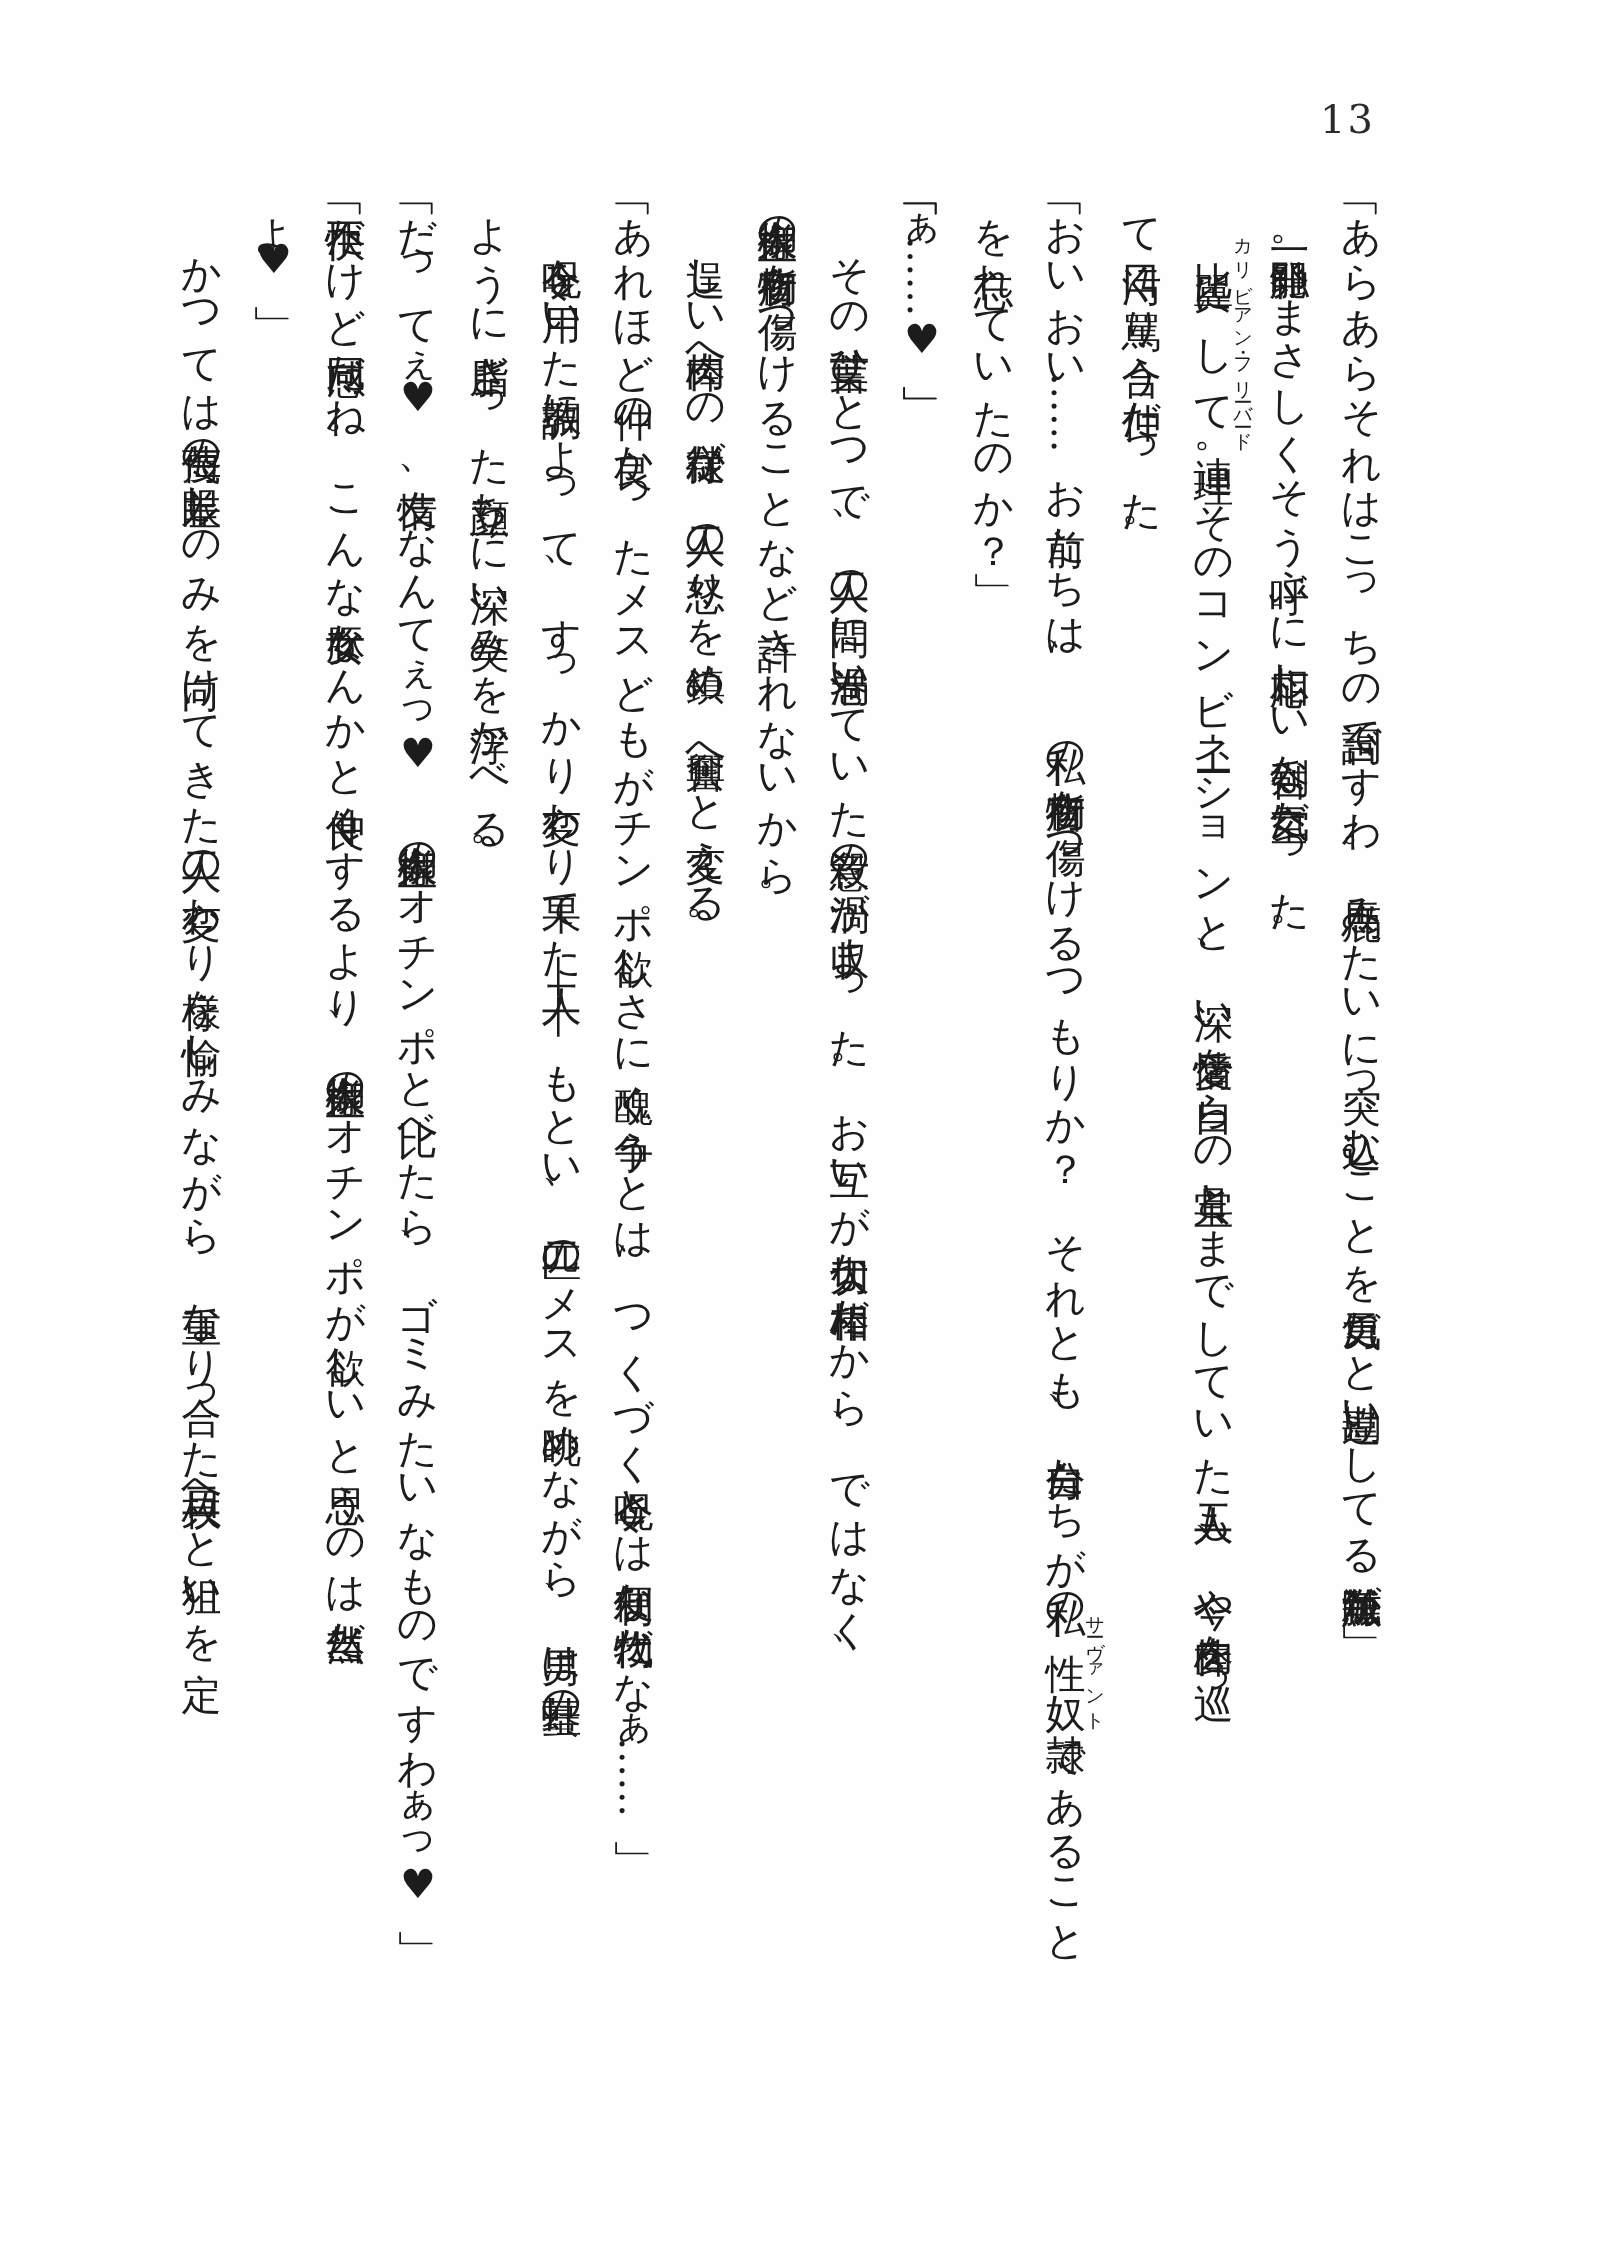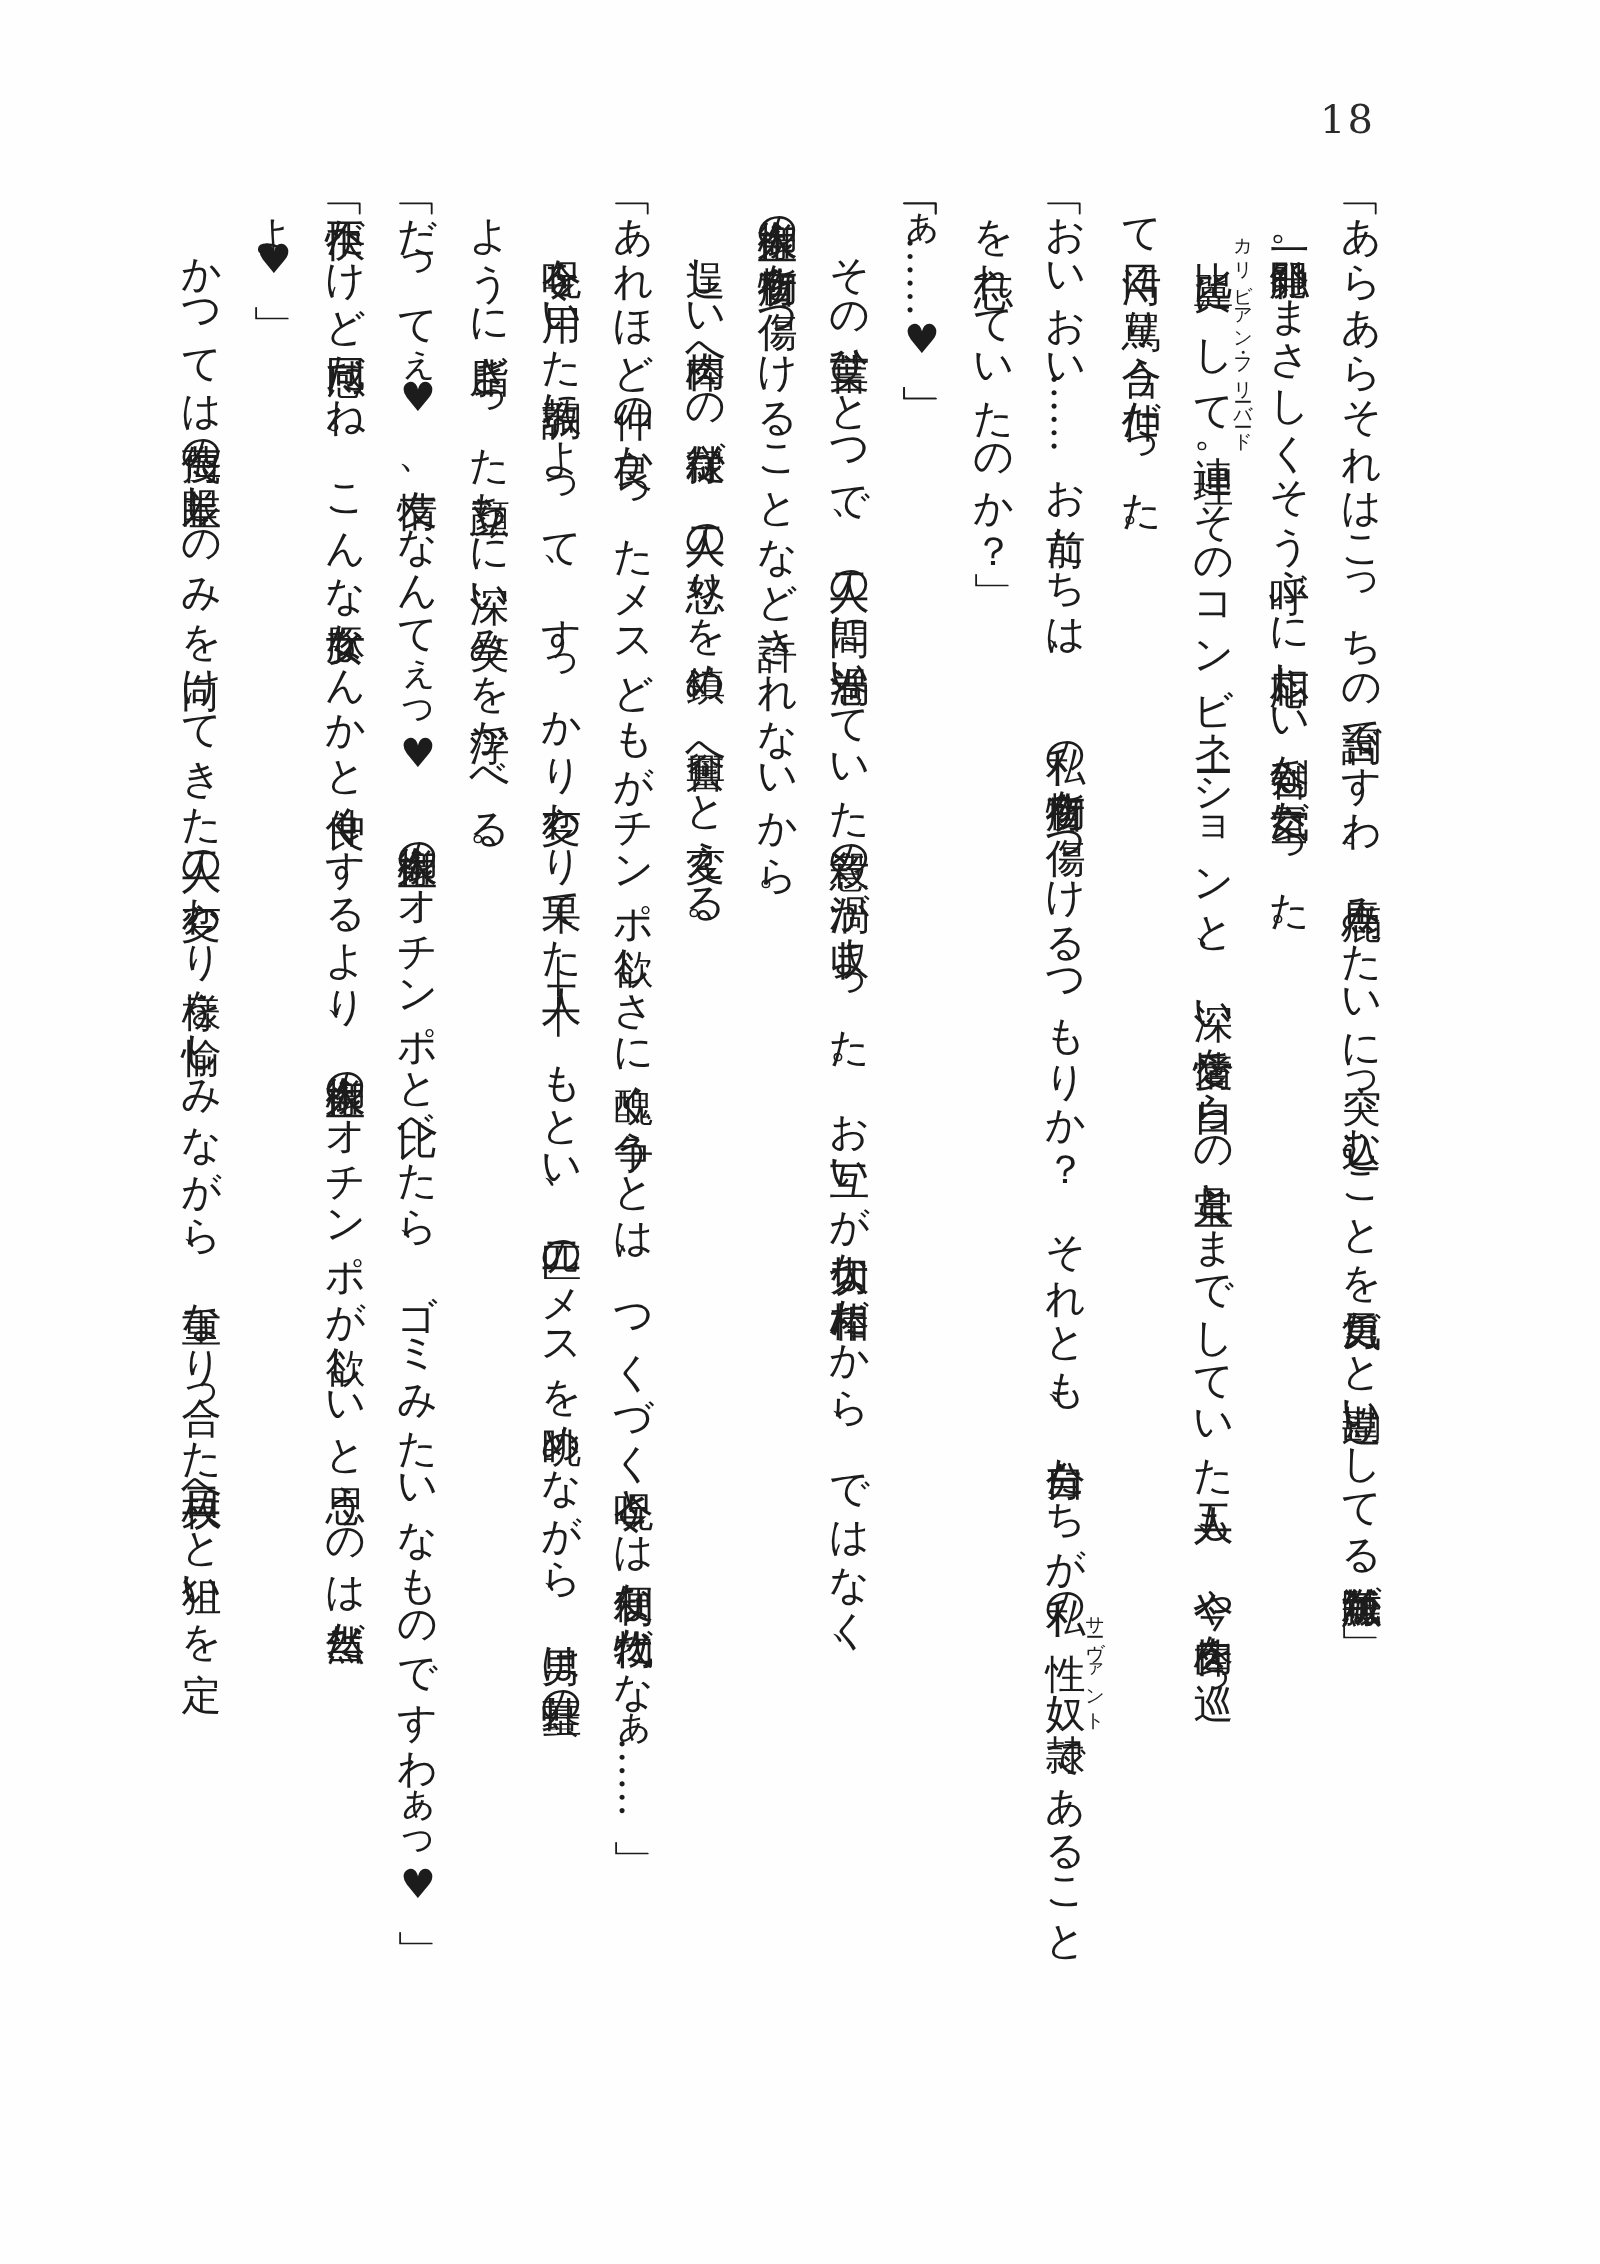--- a/index.html
+++ b/index.html
@@ -46,21 +46,21 @@
   rt {
     font-size: 19px;
     letter-spacing: 2px;
     color: #1c1c1c;
   }
 </style>
 </head>
 <body>
 
 <div class="page">
-  <div class="pagenum">18</div>
+  <div class="pagenum">13</div>
 
   <div class="vtext" id="text-columns">
       <div class="tcol">「あらあらそれはこっちの台詞ですわ。馬鹿みたいに突っ込むことを勇気だと勘違いしてる雑魚海賊が」</div>
       <div class="tcol">　一触即発。まさしくそう呼ぶに相応しい剣呑な空気だった。</div>
       <div class="tcol">　<ruby>比翼にして連理<rt>カリビアン・フリーバード</rt></ruby>。そのコンビネーションと、深い情愛を自らの宝具とまでしていた二人も、今や肉棒を巡っ</div>
       <div class="tcol">て口汚く罵り合う仲だった。</div>
       <div class="tcol">「おいおい……お前たちは、　私の所有物を傷つけるつもりか？　それとも、自分たちが私の<ruby>性奴隷<rt>サーヴァント</rt></ruby>であること</div>
       <div class="tcol">を忘れていたのか？」</div>
       <div class="tcol">「「ぁ……♥」」</div>
       <div class="tcol">　その言葉ひとつで、二人の間に渦巻いていた殺意の渦が収まった。お互いが大切な相棒だから、ではなく、</div>

